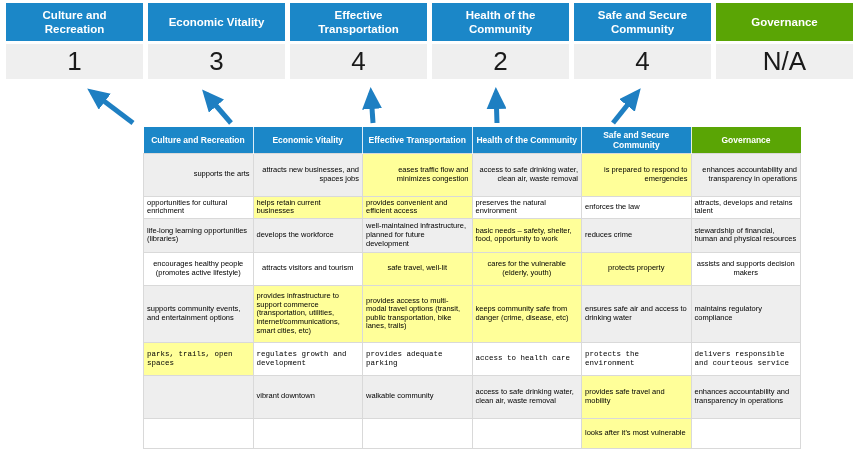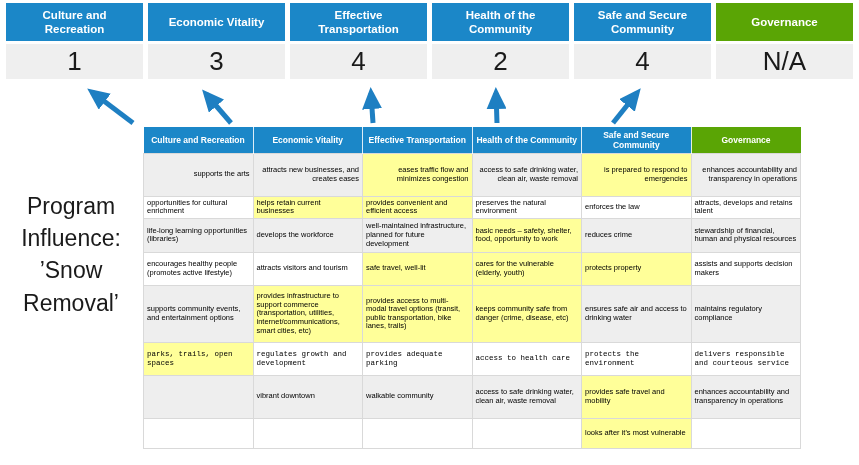--- a/index.html
+++ b/index.html
@@ -48,21 +48,21 @@
   .matrix th:last-child{border-right:none;}
   .matrix th.green{background:var(--c-header_green);}
   .matrix td{font-size:7.5px;line-height:1.15;color:#000;padding:2px 3px;
     vertical-align:middle;border:1px solid var(--c-border);}
   .matrix tr.band-gray td{background:var(--c-row_gray);}
   .matrix tr.band-white td{background:#ffffff;}
   .matrix td.hl{background:var(--c-highlight) !important;}
   .matrix tbody tr:nth-child(1){height:43px;text-align:right;}
   .matrix tbody tr:nth-child(2){height:22px;}
   .matrix tbody tr:nth-child(3){height:34px;margin-left:8px;}
-  .matrix tbody tr:nth-child(4){height:33px;}
+  .matrix tbody tr:nth-child(4){height:33px;text-align:center;}
   .matrix tbody tr:nth-child(5){height:57px;}
   .matrix tbody tr:nth-child(6){height:33px;font-family:Liberation Mono, monospace;}
   .matrix tbody tr:nth-child(7){height:43px;}
   .matrix tbody tr:nth-child(8){height:30px;}
 </style>
 </head>
 <body>
 
 <div class="slide">
 
@@ -102,40 +102,36 @@
         <path d="M0,0 L4.4,2 L0,4 Z" fill="#1e7fc2"></path>
       </marker>
     </defs>
     <line x1="133" y1="123" x2="92" y2="92" marker-end="url(#ah)"></line>
     <line x1="231" y1="123" x2="206" y2="94" marker-end="url(#ah)"></line>
     <line x1="373" y1="123" x2="371" y2="93" marker-end="url(#ah)"></line>
     <line x1="497" y1="123" x2="496" y2="93" marker-end="url(#ah)"></line>
     <line x1="613" y1="123" x2="637" y2="93" marker-end="url(#ah)"></line>
   </svg>
 
-  <div class="program-label">Program
-Influence:
-’Snow
-Removal’</div>
 
   <table class="matrix">
     <thead>
       <tr>
         <th>Culture and Recreation</th>
         <th>Economic Vitality</th>
         <th>Effective Transportation</th>
         <th>Health of the Community</th>
         <th>Safe and Secure Community</th>
         <th class="green">Governance</th>
       </tr>
     </thead>
     <tbody>
         <tr class="band-gray">
           <td>supports the arts</td>
-          <td>attracts new businesses, and creates eases</td>
+          <td>attracts new businesses, and spaces jobs</td>
           <td class="hl">eases traffic flow and minimizes congestion</td>
           <td>access to safe drinking water, clean air, waste removal</td>
           <td class="hl">is prepared to respond to emergencies</td>
           <td>enhances accountability and transparency in operations</td>
         </tr>
         <tr class="band-white">
           <td>opportunities for cultural enrichment</td>
           <td class="hl">helps retain current businesses</td>
           <td class="hl">provides convenient and efficient access</td>
           <td>preserves the natural environment</td>

